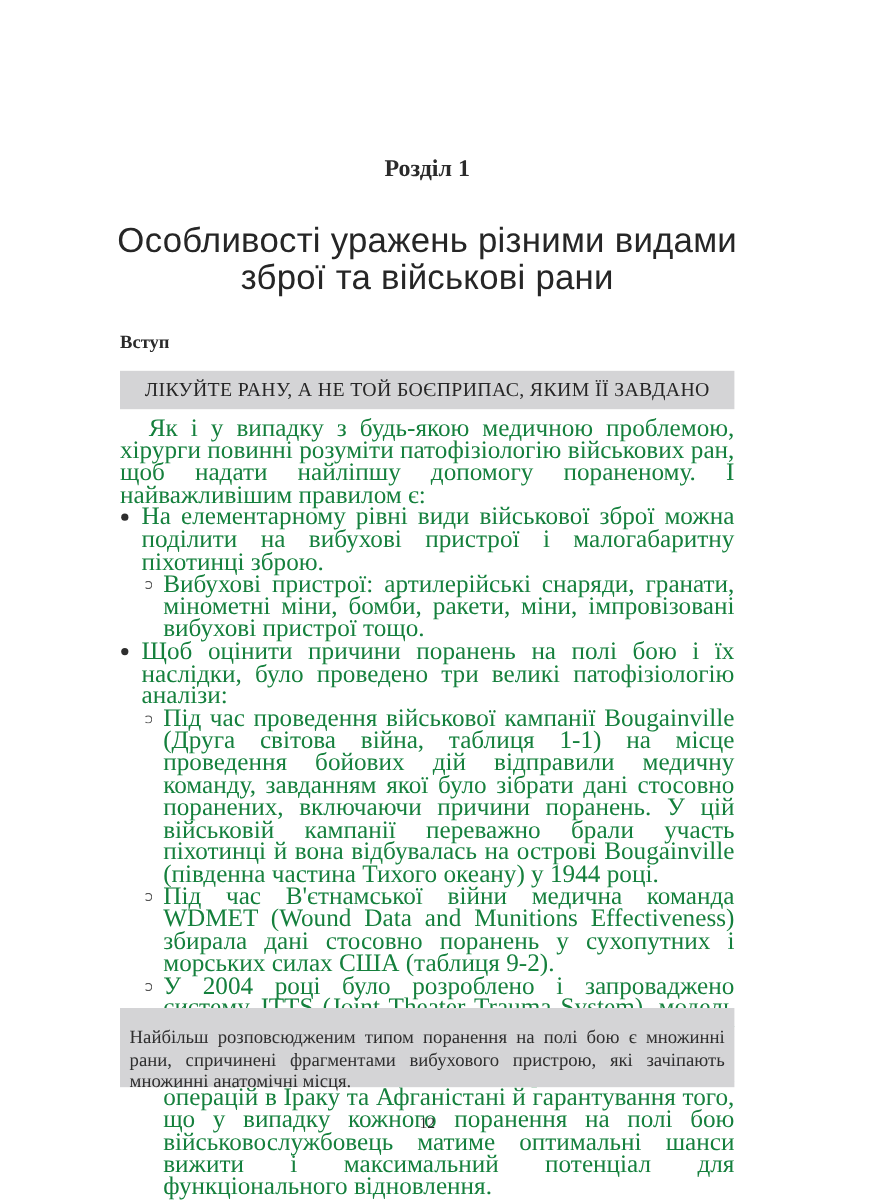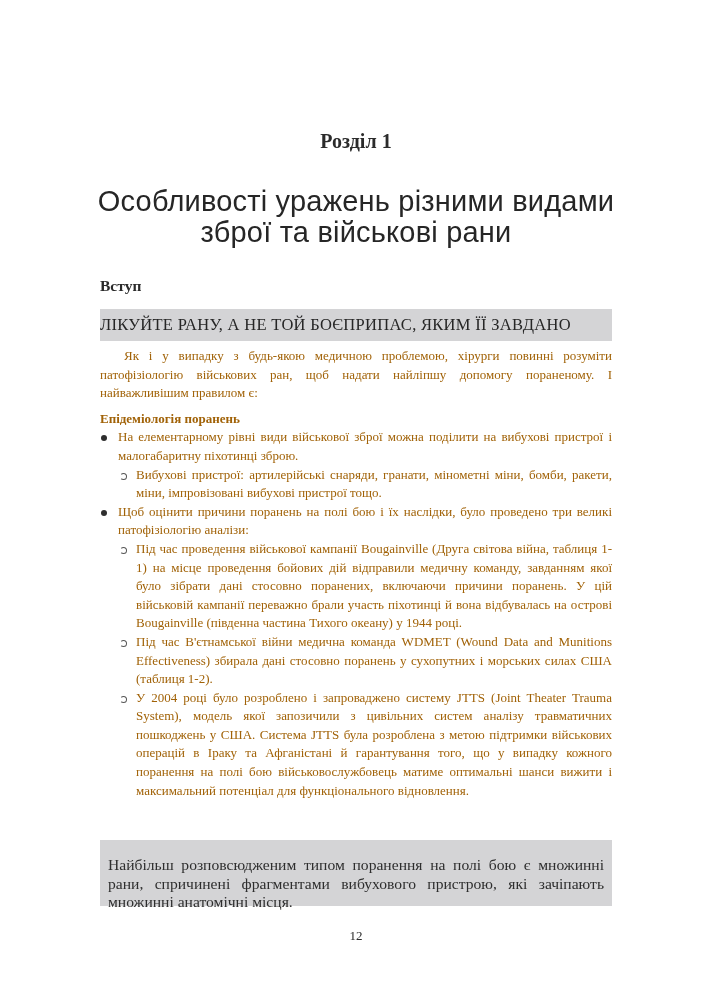--- a/index.html
+++ b/index.html
@@ -17,26 +17,26 @@
       position: absolute; top: 186px; left: -8px; width: 528px; text-align: center;
       font-family: Liberation Sans, sans-serif; font-size: 29px; line-height: 31px; color: #262626;
       letter-spacing: 0.2px;
     }
     .section-head {
       position: absolute; top: 277px; left: 0;
       font-family: Liberation Serif, serif; font-weight: bold; font-size: 15.5px; color: #2a2a2a;
     }
     .banner {
       position: absolute; top: 309px; left: 0; width: 512px; height: 32px;
-      background: #d4d4d6; display: flex; align-items: center; 
+      background: #d4d4d6; display: flex; align-items: center; justify-content: center;
       font-family: "Liberation Serif", serif; font-size: 16.5px; color: #262626; letter-spacing: 0.3px;
     }
     .body-text {
       position: absolute; top: 347px; left: 0; width: 512px;
-      font-family: "Liberation Serif", serif; font-size: 13px; line-height: 18.6px; color: #a16207;
+      font-family: "Liberation Serif", serif; font-size: 21px; line-height: 18.6px; color: #15803d;
     }
     .para { text-indent: 24px; text-align: justify; margin: 0; }
     .subhead { font-weight: bold; margin: 7px 0 0 0; }
     ul.l1 { list-style: none; margin: 0; padding: 0; }
     ul.l1 > li { position: relative; padding-left: 18px; text-align: justify; }
     ul.l1 > li > .bullet {
       position: absolute; left: 1px; top: 7px; width: 6px; height: 6px; border-radius: 50%; background: #2e2e2e;
     }
     ul.l2 { list-style: none; margin: 0; padding: 0; }
     ul.l2 > li { position: relative; padding-left: 18px; text-align: justify; }
@@ -67,21 +67,20 @@
 
   <div class="section-head">Вступ</div>
 
   <div class="banner">
     <span>ЛІКУЙТЕ РАНУ, А НЕ ТОЙ БОЄПРИПАС, ЯКИМ ЇЇ ЗАВДАНО</span>
   </div>
 
   <div class="body-text">
     <p class="para">Як і у випадку з будь-якою медичною проблемою, хірурги повинні розуміти патофізіологію військових ран, щоб надати найліпшу допомогу пораненому. І найважливішим правилом є:</p>
 
-    <p class="subhead">Епідеміологія поранень</p>
 
     <ul class="l1">
       <li>
         <span class="bullet"></span>
         <span>На елементарному рівні види військової зброї можна поділити на вибухові пристрої і малогабаритну піхотинці зброю.</span>
         <ul class="l2">
           <li>
             <span class="circle"></span>
             <span class="b">Вибухові пристрої</span><span>: артилерійські снаряди, гранати, мінометні міни, бомби, ракети, міни, імпровізовані вибухові пристрої тощо.</span>
           </li>
@@ -90,21 +89,21 @@
       <li>
         <span class="bullet"></span>
         <span>Щоб оцінити причини поранень на полі бою і їх наслідки, було проведено три великі патофізіологію аналізи:</span>
         <ul class="l2">
           <li>
             <span class="circle"></span>
             <span>Під час проведення військової кампанії Bougainville (Друга світова війна, таблиця 1-1) на місце проведення бойових дій відправили медичну команду, завданням якої було зібрати дані стосовно поранених, включаючи причини поранень. У цій військовій кампанії переважно брали участь піхотинці й вона відбувалась на острові Bougainville (південна частина Тихого океану) у 1944 році.</span>
           </li>
           <li>
             <span class="circle"></span>
-            <span>Під час В'єтнамської війни медична команда WDMET (Wound Data and Munitions Effectiveness) збирала дані стосовно поранень у сухопутних і морських силах США (таблиця 1-2).</span>
+            <span>Під час В'єтнамської війни медична команда WDMET (Wound Data and Munitions Effectiveness) збирала дані стосовно поранень у сухопутних і морських силах США (таблиця 9-2).</span>
           </li>
           <li>
             <span class="circle"></span>
             <span>У 2004 році було розроблено і запроваджено систему JTTS (Joint Theater Trauma System), модель якої запозичили з цивільних систем аналізу травматичних пошкоджень у США. Система JTTS була розроблена з метою підтримки військових операцій в Іраку та Афганістані й гарантування того, що у випадку кожного поранення на полі бою військовослужбовець матиме оптимальні шанси вижити і максимальний потенціал для функціонального відновлення.</span>
           </li>
         </ul>
       </li>
     </ul>
   </div>
 

